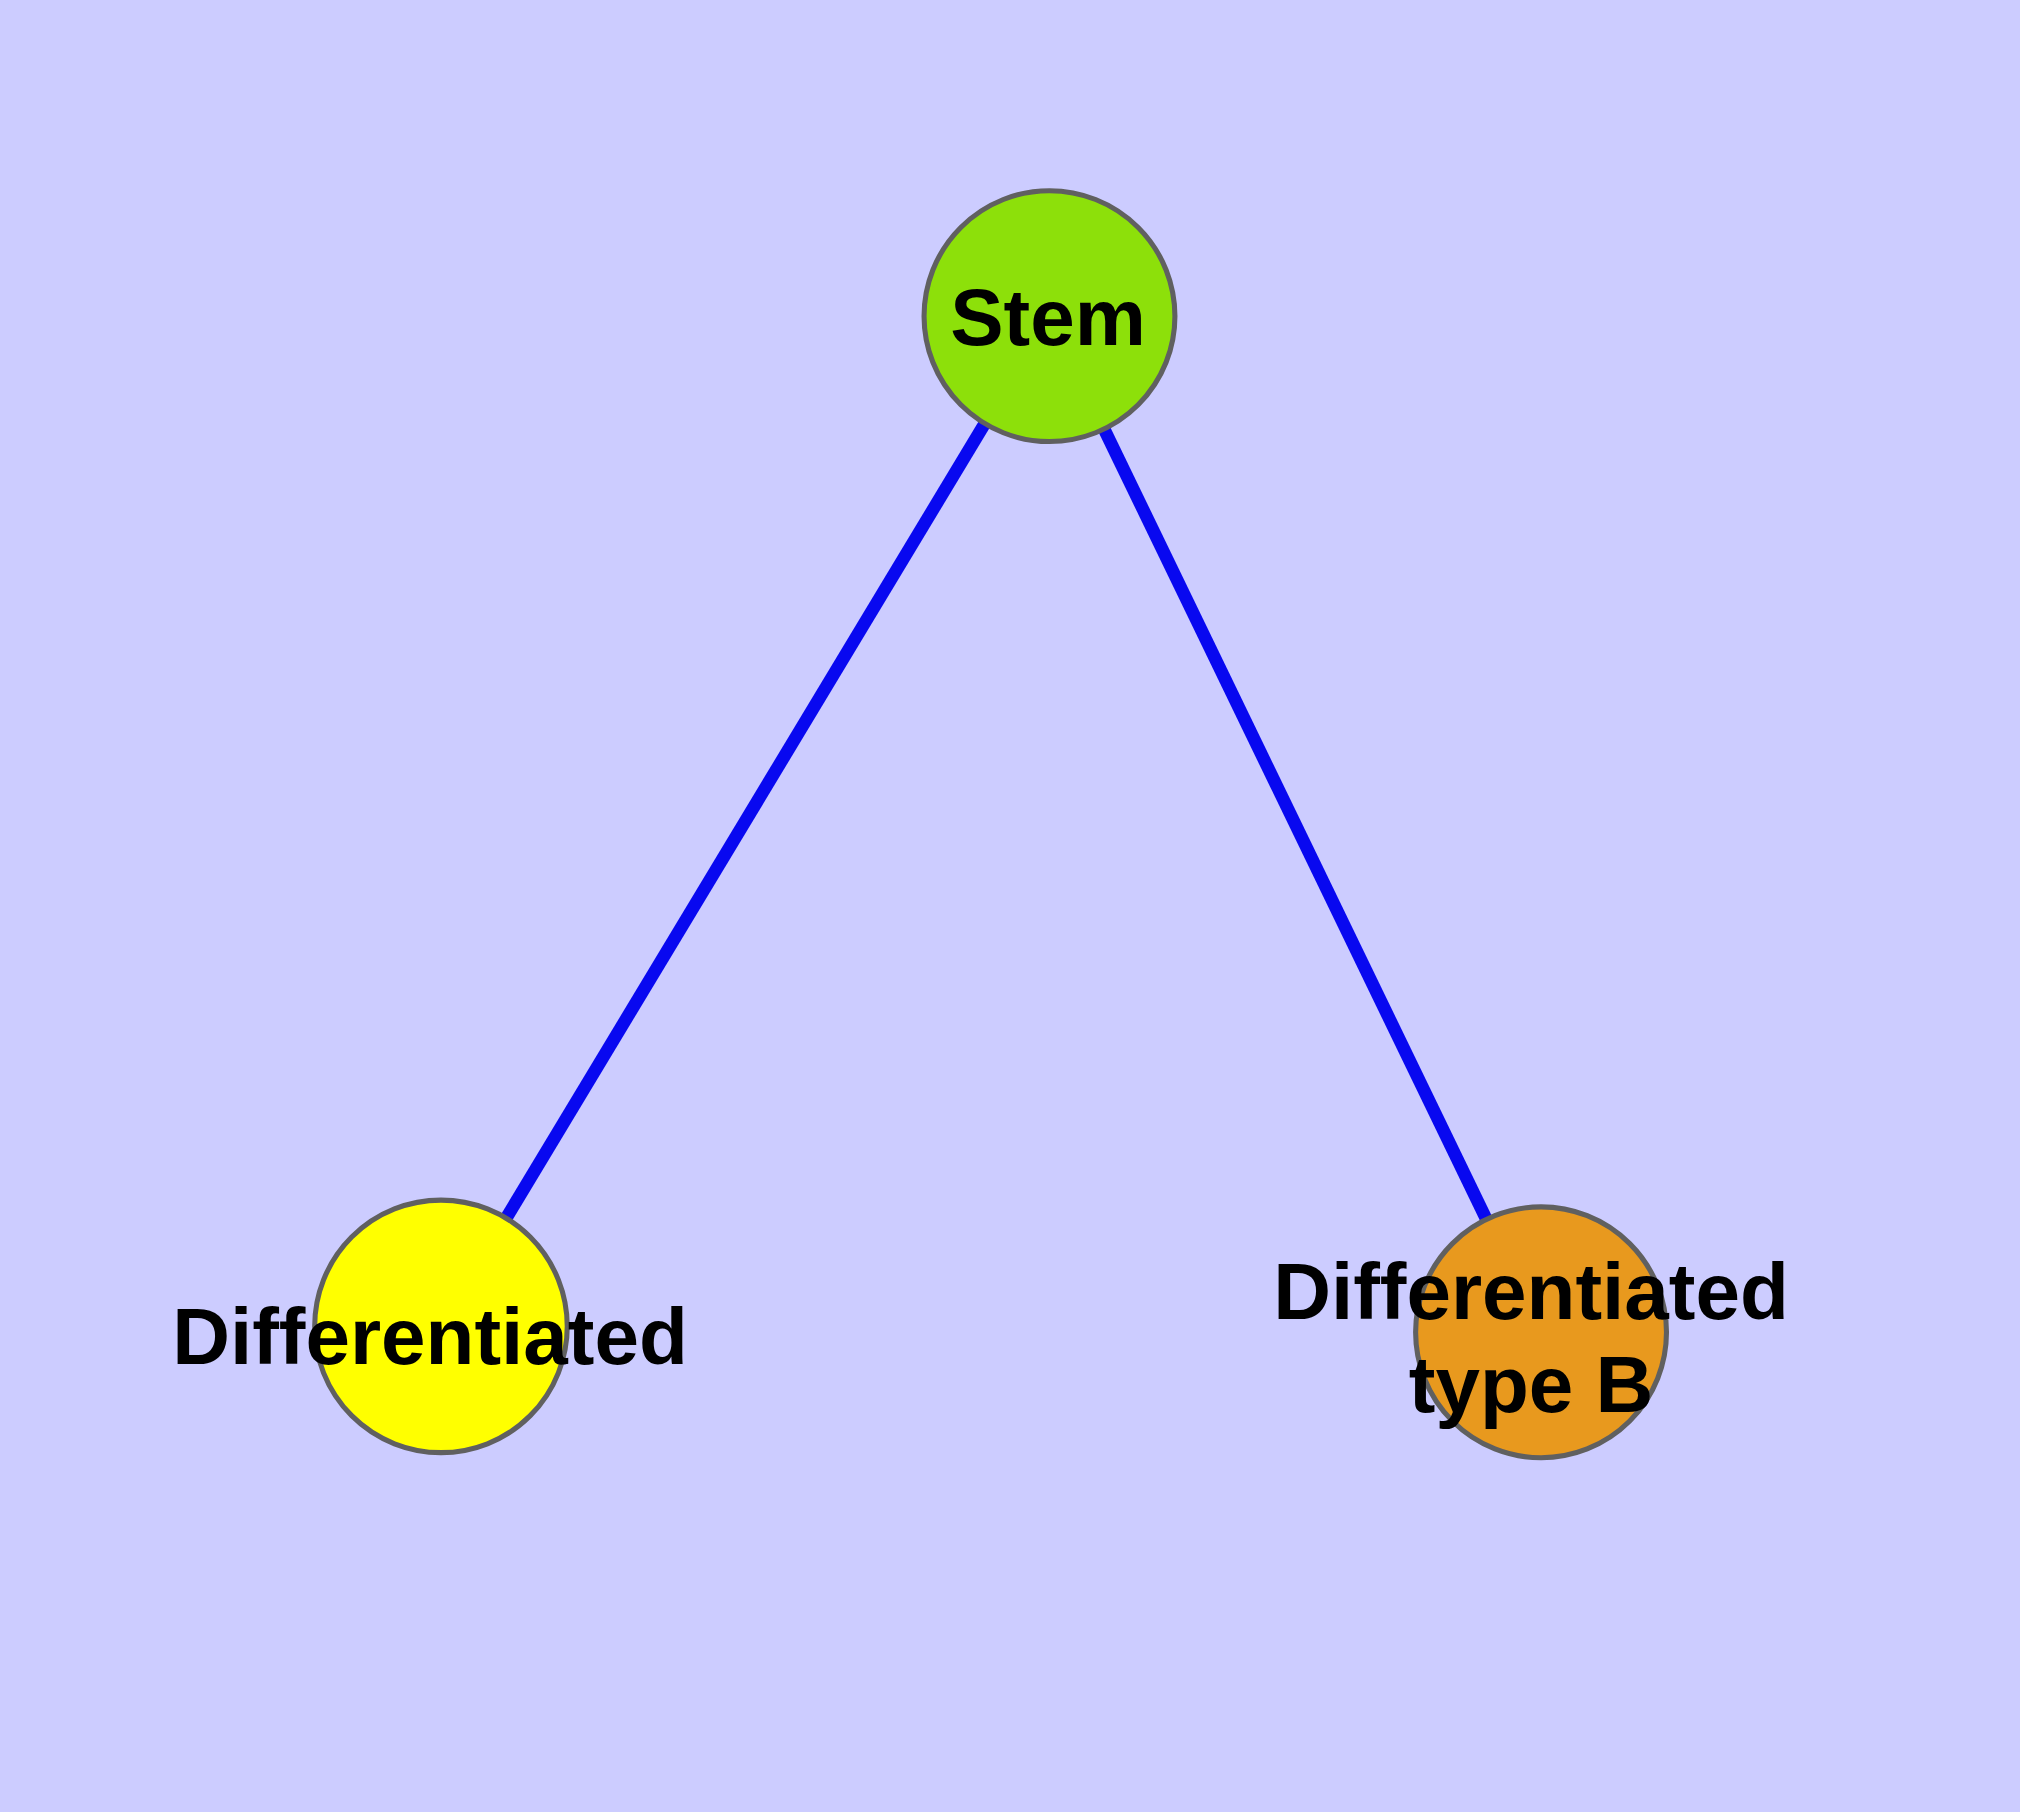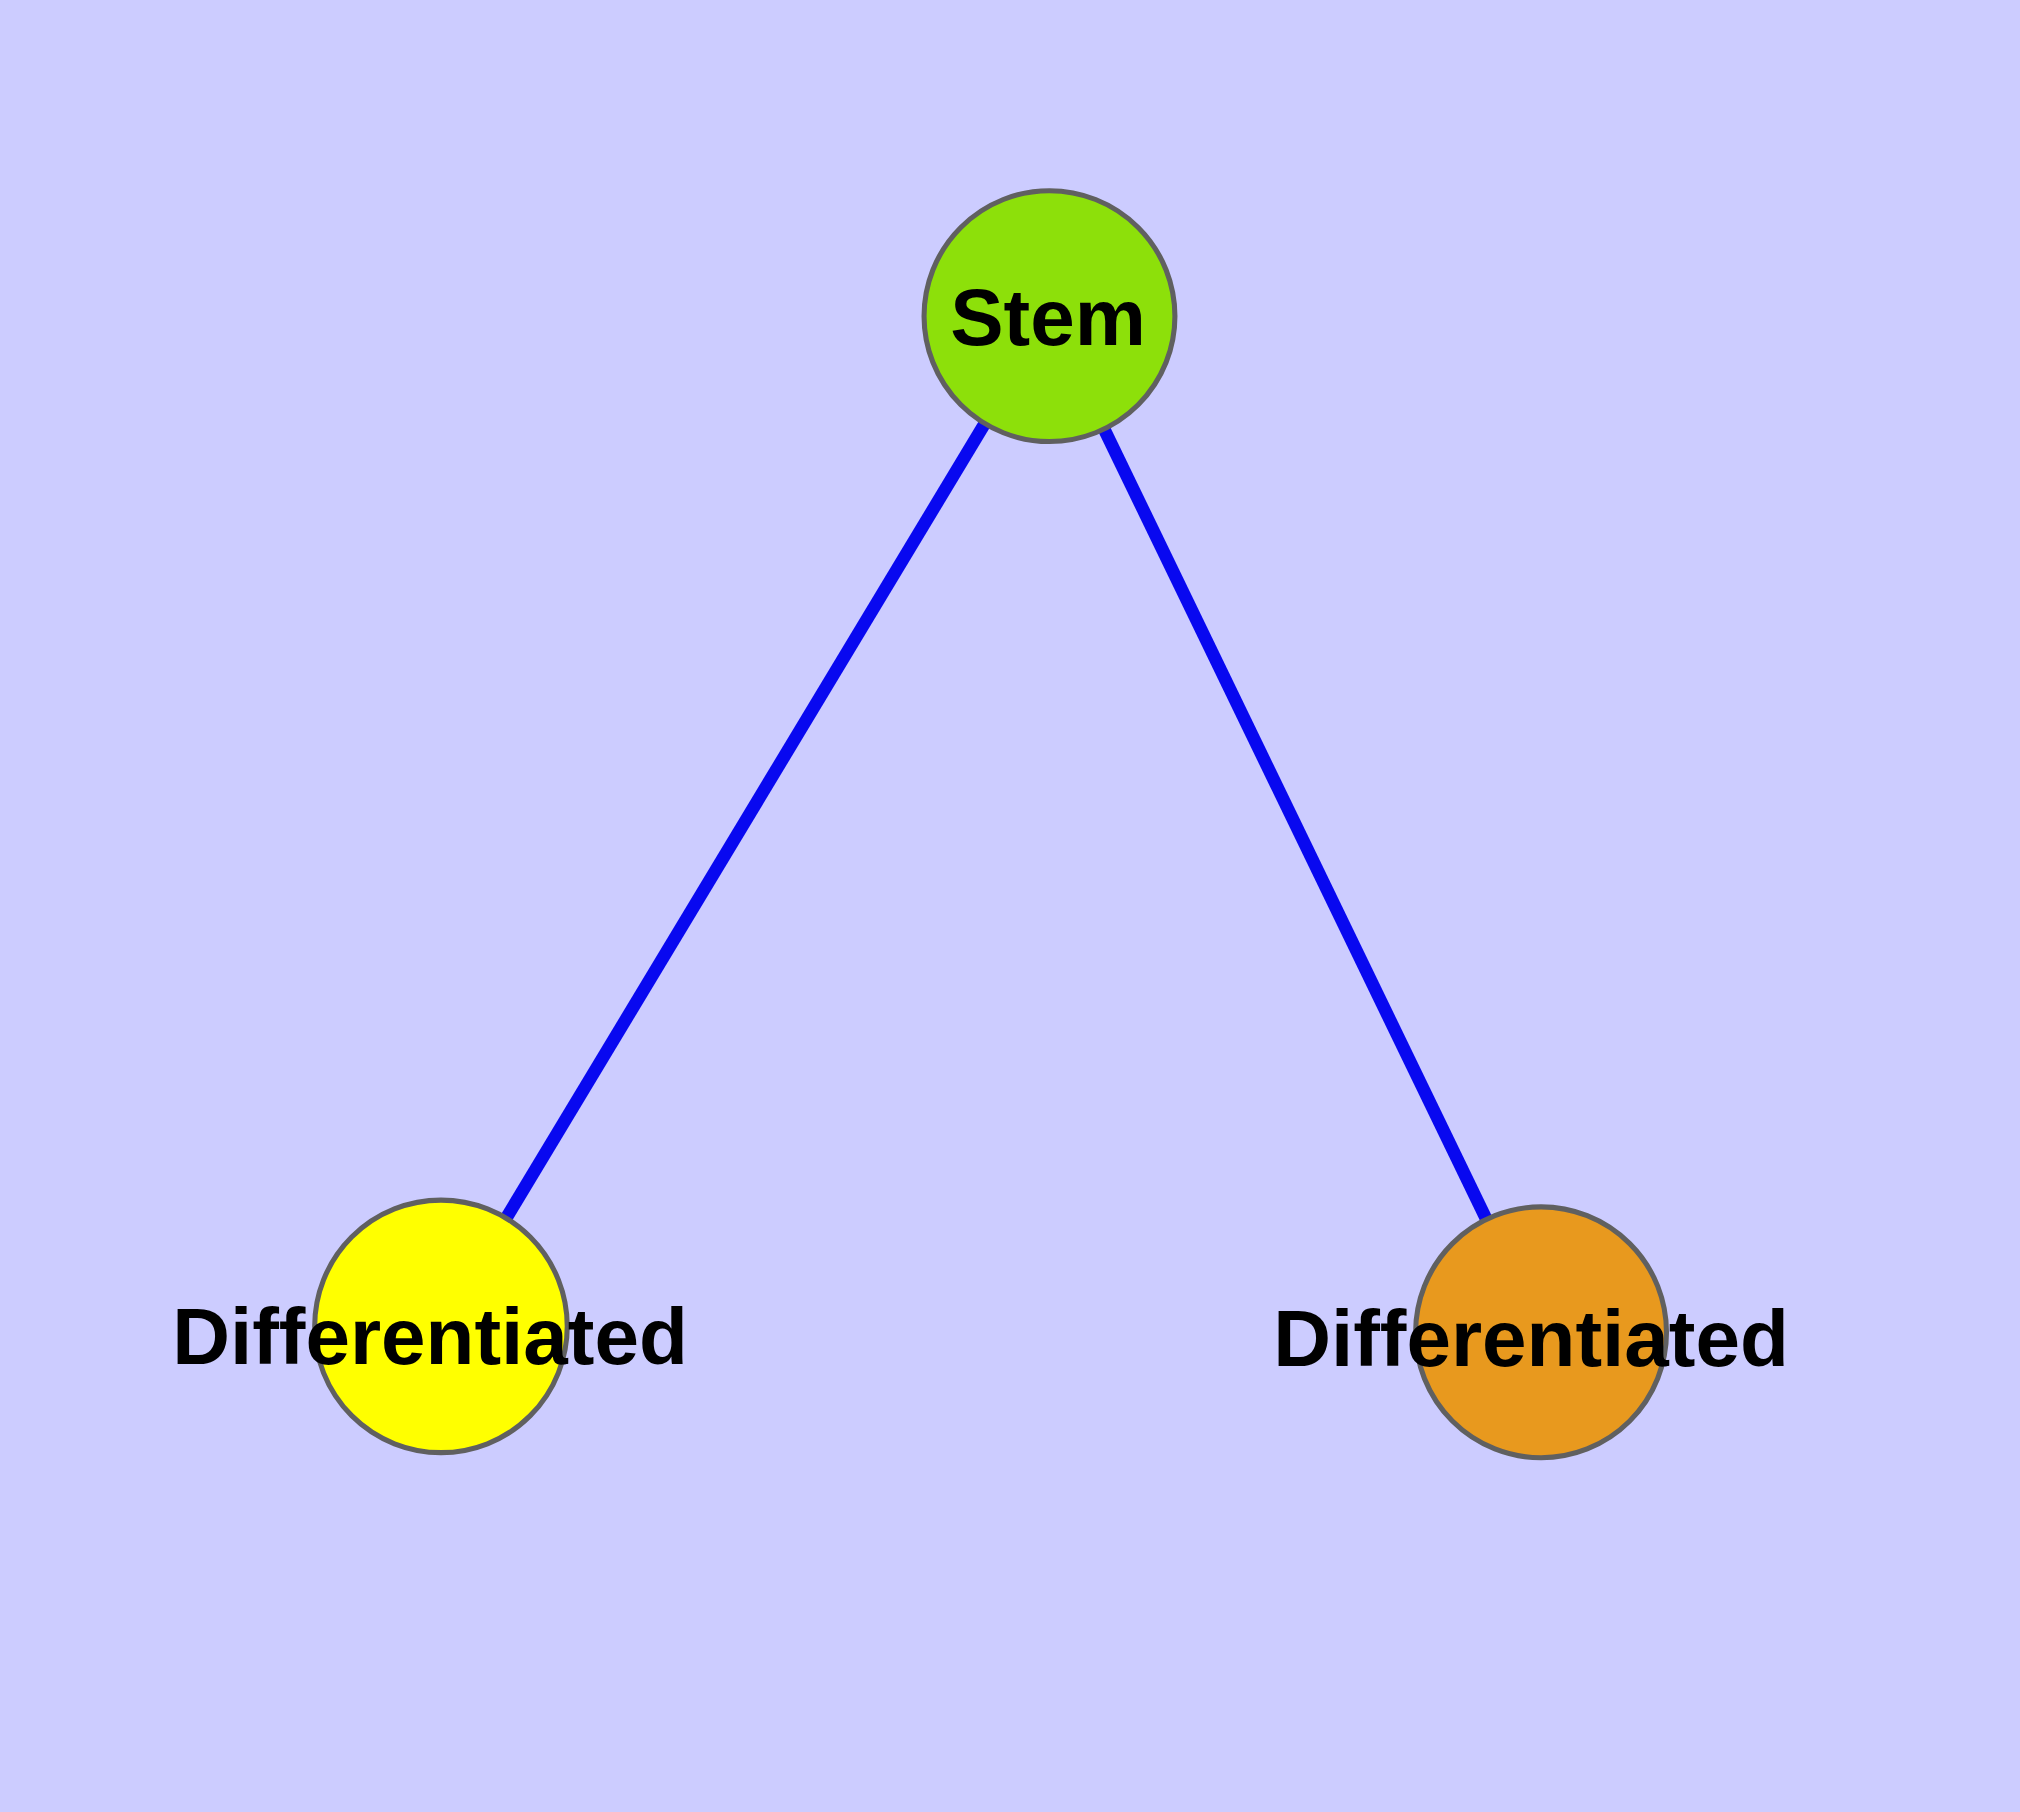--- a/index.html
+++ b/index.html
@@ -59,16 +59,17 @@
   </svg>
 
   <div class="node-label" style="left: 1048px; top: 318px; color: rgb(0, 0, 0);">Stem</div>
 
   <div class="node-label" style="left: 430px; top: 1337px; color: rgb(0, 0, 0);">
     <div>Differentiated</div>
   </div>
 
   <div class="node-label" style="left: 1531px; top: 1339px; color: rgb(0, 0, 0);">
     <div>Differentiated</div>
+    <div>type B</div>
   </div>
 
 </div>
 
 
 </body></html>

